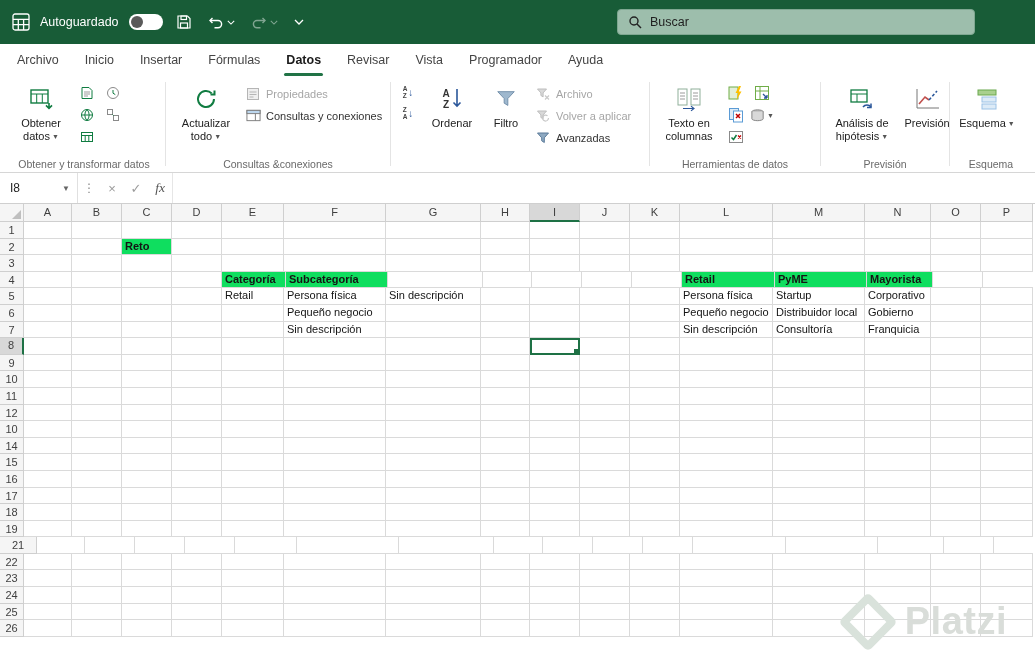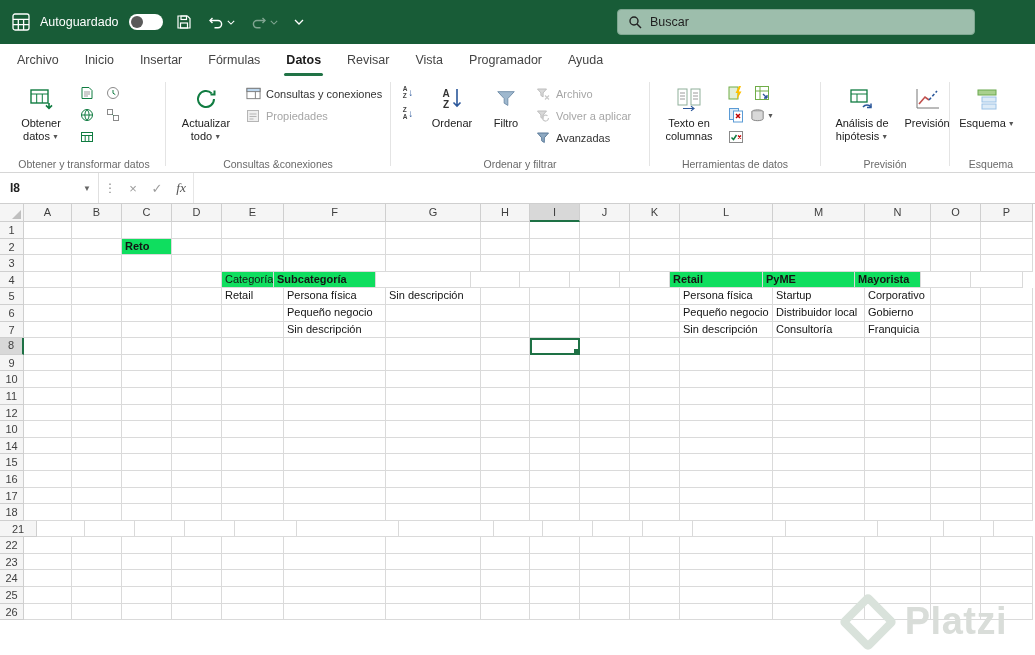--- a/index.html
+++ b/index.html
@@ -41,21 +41,21 @@
   .sb.dis{color:#A6A6A6;}
   .sb .si{width:16px;display:flex;justify-content:center;flex:none;}
   .azm{display:flex;align-items:center;gap:1px;}
   .azm .l{font-size:6.5px;font-weight:700;line-height:1.05;color:#444;}
   .azm .a{font-size:10px;color:#2B579A;line-height:1;}
   .azL{display:flex;align-items:center;gap:2px;}
   .azL .l{font-size:10px;font-weight:700;line-height:1.1;color:#333;text-align:center;}
 
   
   .fbar{position:absolute;top:173px;left:0;right:0;height:31px;background:#fff;border-bottom:1px solid #CFCFCF;display:flex;align-items:center;box-sizing:border-box;}
-  .namebox{width:99px;height:100%;display:flex;align-items:center;justify-content:space-between;padding:0 7px 0 10px;border-right:1px solid #E0E0E0;box-sizing:border-box;font-size:12px;color:#222;font-weight:bold;}
+  .namebox{width:78px;height:100%;display:flex;align-items:center;justify-content:space-between;padding:0 7px 0 10px;border-right:1px solid #E0E0E0;box-sizing:border-box;font-size:12px;color:#222;}
   .nb-chev{font-size:8px;color:#666;}
   .fb-dots{color:#8a8a8a;font-size:12px;margin:0 5px;}
   .fb-btn{width:24px;text-align:center;font-size:13px;color:#9B9B9B;}
   .fb-btn.fx{color:#555;font-family:"Liberation Serif", serif;font-style:italic;font-size:13.5px;}
   .fb-input{flex:1;height:100%;border-left:1px solid #E6E6E6;}
 
   
   .sheet{position:absolute;top:204px;left:0;width:1033px;bottom:0;overflow:hidden;background:#fff;}
   .srow{display:flex;height:16.6px;}
   .srow.shead{height:18px;}
@@ -199,38 +199,38 @@
       <div class="bb" style="width:64px">
         <span class="bi">
           <svg width="24" height="24" viewBox="0 0 24 24" fill="none">
               <path d="M20 12a8 8 0 1 1-2.34-5.66" stroke="#107C41" stroke-width="2"></path>
               <path d="M20.5 3.5v4h-4" stroke="#107C41" stroke-width="2"></path>
             </svg>
         </span>
         <span class="bl"><span>Actualizar todo</span><span class="chv">▼</span></span>
       </div>
       <div class="scol">
+        <div class="sb dis">
+          <span class="si">
+              <svg width="14" height="14" viewBox="0 0 14 14">
+                <rect x="1.5" y="1.5" width="11" height="11" fill="#EFEFEF" stroke="#B5B5B5"></rect>
+                <path d="M3.5 5h7M3.5 7.5h7M3.5 10h4" stroke="#B5B5B5"></path>
+              </svg>
+            </span>
+          <span>Propiedades</span>
+        </div>
         <div class="sb">
           <span class="si">
               <svg width="15" height="15" viewBox="0 0 16 16">
                 <rect x="1" y="2.5" width="14" height="11" fill="#fff" stroke="#7C7C7C"></rect>
                 <rect x="1" y="2.5" width="14" height="3.5" fill="#BDD7EE" stroke="#7C7C7C"></rect>
                 <path d="M10 6v7.5" stroke="#7C7C7C"></path>
               </svg>
             </span>
           <span>Consultas y conexiones</span>
-        </div>
-        <div class="sb dis">
-          <span class="si">
-              <svg width="14" height="14" viewBox="0 0 14 14">
-                <rect x="1.5" y="1.5" width="11" height="11" fill="#EFEFEF" stroke="#B5B5B5"></rect>
-                <path d="M3.5 5h7M3.5 7.5h7M3.5 10h4" stroke="#B5B5B5"></path>
-              </svg>
-            </span>
-          <span>Propiedades</span>
         </div>
       </div>
       <div class="group-label">Consultas &amp;conexiones</div>
     </div>
 
     <div class="vsep"></div>
 
     <div class="group" style="width:256px">
       <div class="scol" style="margin-right:3px">
         <span class="sio">
@@ -286,21 +286,20 @@
         </div>
         <div class="sb">
           <span class="si">
               <svg width="14" height="14" viewBox="0 0 14 14">
                 <path d="M1.5 2h11l-4.2 4.8v4.7l-2.6-1.7V6.8Z" fill="#8EA9C1" stroke="#5B7B9A"></path>
               </svg>
             </span>
           <span>Avanzadas</span>
         </div>
       </div>
-      <div class="group-label">Ordenar y filtrar</div>
     </div>
 
     <div class="vsep"></div>
 
     <div class="group" style="width:168px">
       <div class="bb" style="width:62px">
         <span class="bi">
           <svg width="26" height="26" viewBox="0 0 26 26">
               <rect x="2" y="3" width="9" height="16" fill="#fff" stroke="#8FAF9A"></rect>
               <rect x="15" y="3" width="9" height="16" fill="#fff" stroke="#8FAF9A"></rect>
@@ -486,21 +485,21 @@
         <div class="scell cell" style="width: 66px;"></div>
         <div class="scell cell" style="width: 50px;"></div>
         <div class="scell cell" style="width: 52px;"></div>
       </div>
       <div class="srow">
         <div class="scell rowh" style="width: 24px;">4</div>
         <div class="scell cell" style="width: 48px;"></div>
         <div class="scell cell" style="width: 50px;"></div>
         <div class="scell cell" style="width: 50px;"></div>
         <div class="scell cell" style="width: 50px;"></div>
-        <div class="scell cell" style="width: 52px; font-weight: 400; background: rgb(15, 222, 95);">Categoría</div>
+        <div class="scell cell" style="width: 64px; font-weight: 700; background: rgb(15, 222, 95);">Categoría</div>
         <div class="scell cell" style="width: 102px; font-weight: 700; background: rgb(15, 222, 95);">Subcategoría</div>
         <div class="scell cell" style="width: 95px;"></div>
         <div class="scell cell" style="width: 49px;"></div>
         <div class="scell cell" style="width: 50px;"></div>
         <div class="scell cell" style="width: 50px;"></div>
         <div class="scell cell" style="width: 50px;"></div>
         <div class="scell cell" style="width: 93px; font-weight: 700; background: rgb(15, 222, 95);">Retail</div>
         <div class="scell cell" style="width: 92px; font-weight: 700; background: rgb(15, 222, 95);">PyME</div>
         <div class="scell cell" style="width: 66px; font-weight: 700; background: rgb(15, 222, 95);">Mayorista</div>
         <div class="scell cell" style="width: 50px;"></div>
@@ -750,20 +749,39 @@
         <div class="scell cell" style="width: 50px;"></div>
         <div class="scell cell" style="width: 50px;"></div>
         <div class="scell cell" style="width: 93px;"></div>
         <div class="scell cell" style="width: 92px;"></div>
         <div class="scell cell" style="width: 66px;"></div>
         <div class="scell cell" style="width: 50px;"></div>
         <div class="scell cell" style="width: 52px;"></div>
       </div>
       <div class="srow">
         <div class="scell rowh" style="width: 24px;">18</div>
+        <div class="scell cell" style="width: 48px;"></div>
+        <div class="scell cell" style="width: 50px;"></div>
+        <div class="scell cell" style="width: 50px;"></div>
+        <div class="scell cell" style="width: 50px;"></div>
+        <div class="scell cell" style="width: 62px;"></div>
+        <div class="scell cell" style="width: 102px;"></div>
+        <div class="scell cell" style="width: 95px;"></div>
+        <div class="scell cell" style="width: 49px;"></div>
+        <div class="scell cell" style="width: 50px;"></div>
+        <div class="scell cell" style="width: 50px;"></div>
+        <div class="scell cell" style="width: 50px;"></div>
+        <div class="scell cell" style="width: 93px;"></div>
+        <div class="scell cell" style="width: 92px;"></div>
+        <div class="scell cell" style="width: 66px;"></div>
+        <div class="scell cell" style="width: 50px;"></div>
+        <div class="scell cell" style="width: 52px;"></div>
+      </div>
+      <div class="srow">
+        <div class="scell rowh" style="width: 24px;">19</div>
         <div class="scell cell" style="width: 48px;"></div>
         <div class="scell cell" style="width: 50px;"></div>
         <div class="scell cell" style="width: 50px;"></div>
         <div class="scell cell" style="width: 50px;"></div>
         <div class="scell cell" style="width: 62px;"></div>
         <div class="scell cell" style="width: 102px;"></div>
         <div class="scell cell" style="width: 95px;"></div>
         <div class="scell cell" style="width: 49px;"></div>
         <div class="scell cell" style="width: 50px;"></div>
         <div class="scell cell" style="width: 50px;"></div>

